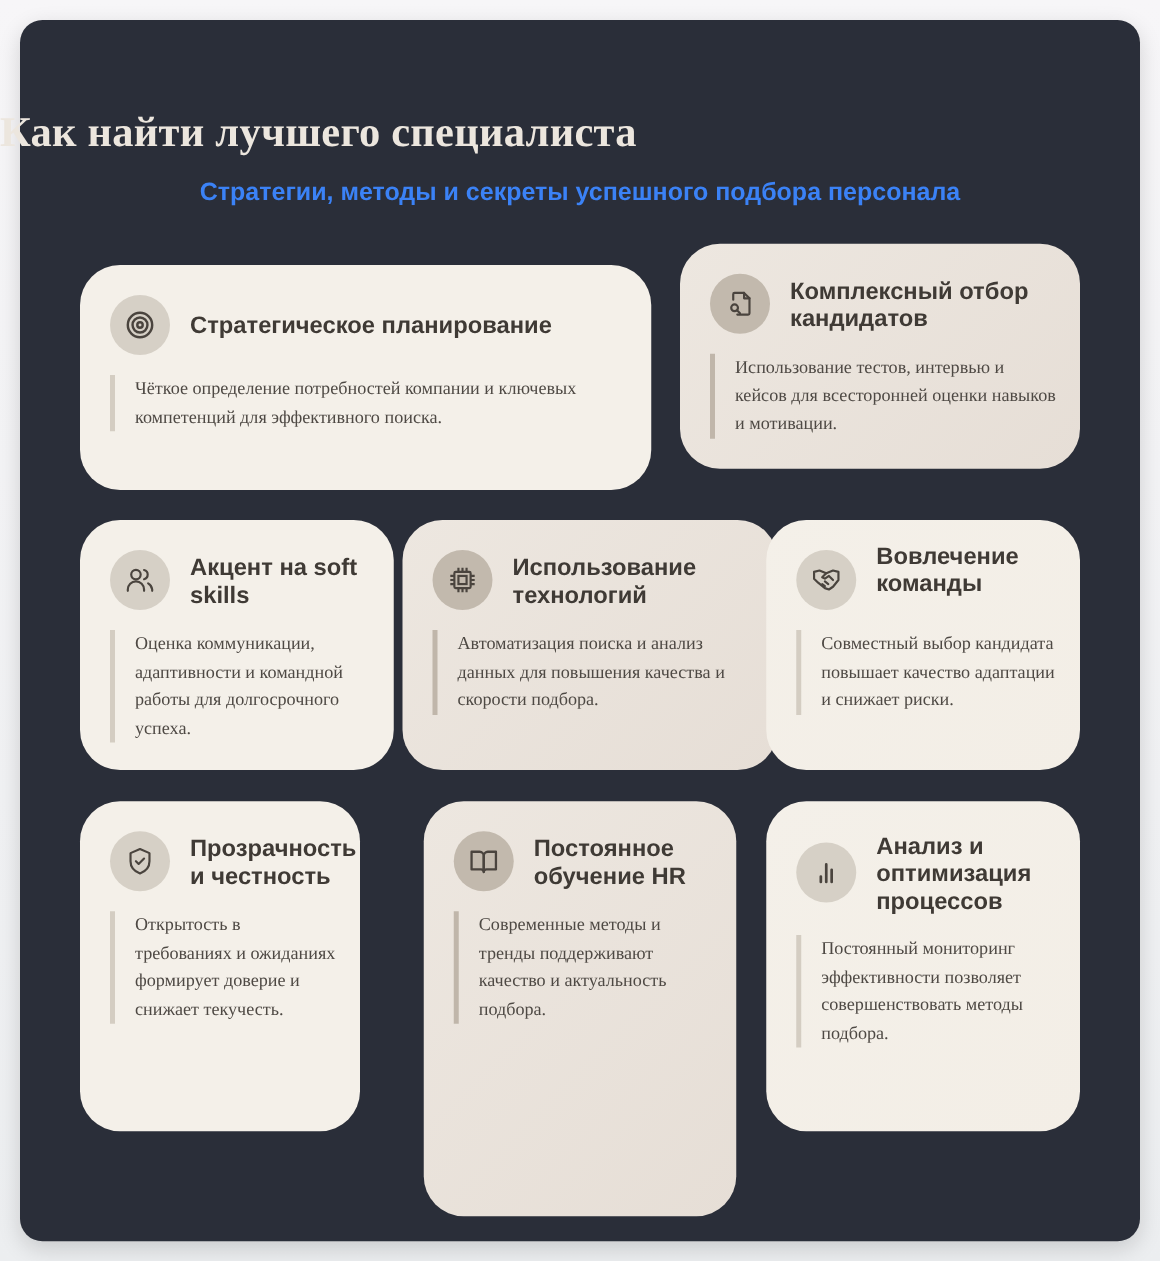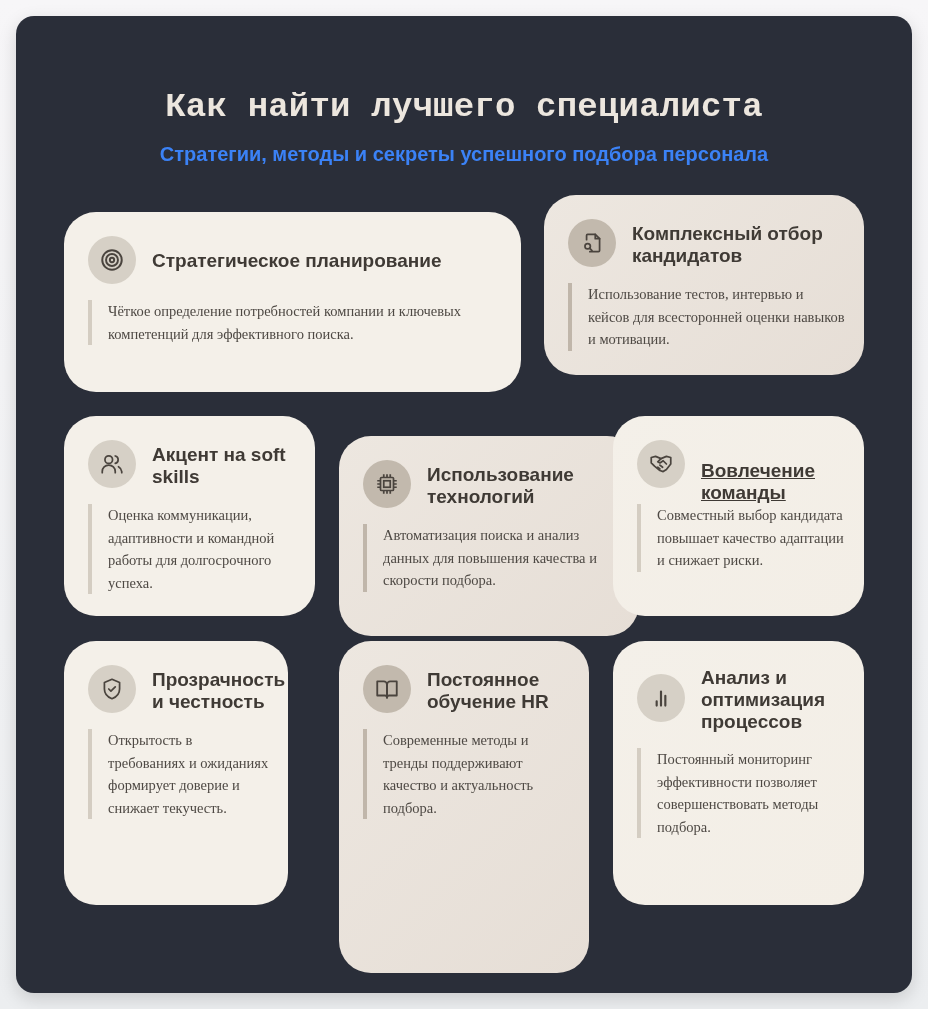--- a/index.html
+++ b/index.html
@@ -13,23 +13,22 @@
     position: absolute;
     left: 16px; top: 16px;
     width: 896px; height: 977px;
     background: #2a2e39;
     border-radius: 18px;
     box-shadow: 0 6px 18px rgba(0,0,0,0.15);
   }
   .title {
     position: absolute;
     left: 0; right: 0; top: 88px;
-    text-align: center;
     color: #ece6de;
-    font-family: Liberation Mono, monospace;
+    font-family: Liberation Serif, serif;
     font-weight: bold;
     font-size: 34px;
     letter-spacing: 0.2px;
   }
   .subtitle {
     position: absolute;
     left: 0; right: 0; top: 143px;
     text-align: center;
     color: #3b82f6;
     font-family: "Liberation Sans", sans-serif;
@@ -116,41 +115,41 @@
       <circle cx="9" cy="8" r="3.5"></circle>
         <path d="M3 20v-1a6 6 0 0 1 12 0v1"></path>
       <path d="M15 4.6a3.5 3.5 0 0 1 0 6.8"></path>
         <path d="M18 14.5a6 6 0 0 1 3 4.5v1"></path>
     </svg>
   </div>
   <div class="card-title" style="top:28px;">Акцент на soft skills</div>
   <div class="card-desc" style="top:88px;">Оценка коммуникации, адаптивности и командной работы для долгосрочного успеха.</div>
 </div>
 
-<div class="card dark" style="left:339px; top:416px; width:300px; height:200px;margin-top:20px;">
+<div class="card dark" style="left:322px; top:416px; width:300px; height:200px;">
   <div class="icon-circle">
     <svg viewBox="0 0 24 24" fill="none" stroke="#4a443e" stroke-width="1.6">
       <rect x="6" y="6" width="12" height="12" rx="1"></rect>
         <rect x="9" y="9" width="6" height="6"></rect>
       <path d="M9 3v3M12 3v3M15 3v3M9 18v3M12 18v3M15 18v3M3 9h3M3 12h3M3 15h3M18 9h3M18 12h3M18 15h3"></path>
     </svg>
   </div>
   <div class="card-title" style="top:28px;">Использование технологий</div>
   <div class="card-desc" style="top:88px;">Автоматизация поиска и анализ данных для повышения качества и скорости подбора.</div>
 </div>
 
 <div class="card light2" style="left:613px; top:416px; width:251px; height:200px;">
   <div class="icon-circle">
     <svg viewBox="0 0 24 24" fill="none" stroke="#4a443e" stroke-width="1.6" stroke-linecap="round" stroke-linejoin="round">
       <path d="M3 6l4-1 5 2 5-2 4 1v6l-4 5-3 2-3-1-5-4-3-3z"></path>
       <path d="M12 7l-3 3 2 1 3-2 3 3"></path>
       <path d="M9 15l2 1.5M11 13l2.5 2"></path>
     </svg>
   </div>
-  <div class="card-title" style="top:44px;text-decoration:underline;">Вовлечение команды</div>
+  <div class="card-title" style="top:19px;">Вовлечение команды</div>
   <div class="card-desc" style="top:88px;">Совместный выбор кандидата повышает качество адаптации и снижает риски.</div>
 </div>
 
 <div class="card light" style="left:64px; top:641px; width:224px; height:264px;">
   <div class="icon-circle">
     <svg viewBox="0 0 24 24" fill="none" stroke="#4a443e" stroke-width="1.6" stroke-linecap="round" stroke-linejoin="round">
       <path d="M12 3l7 3v6c0 4.5-3 7.5-7 9-4-1.5-7-4.5-7-9V6z"></path>
       <path d="M9 12l2 2 4-4"></path>
     </svg>
   </div>

